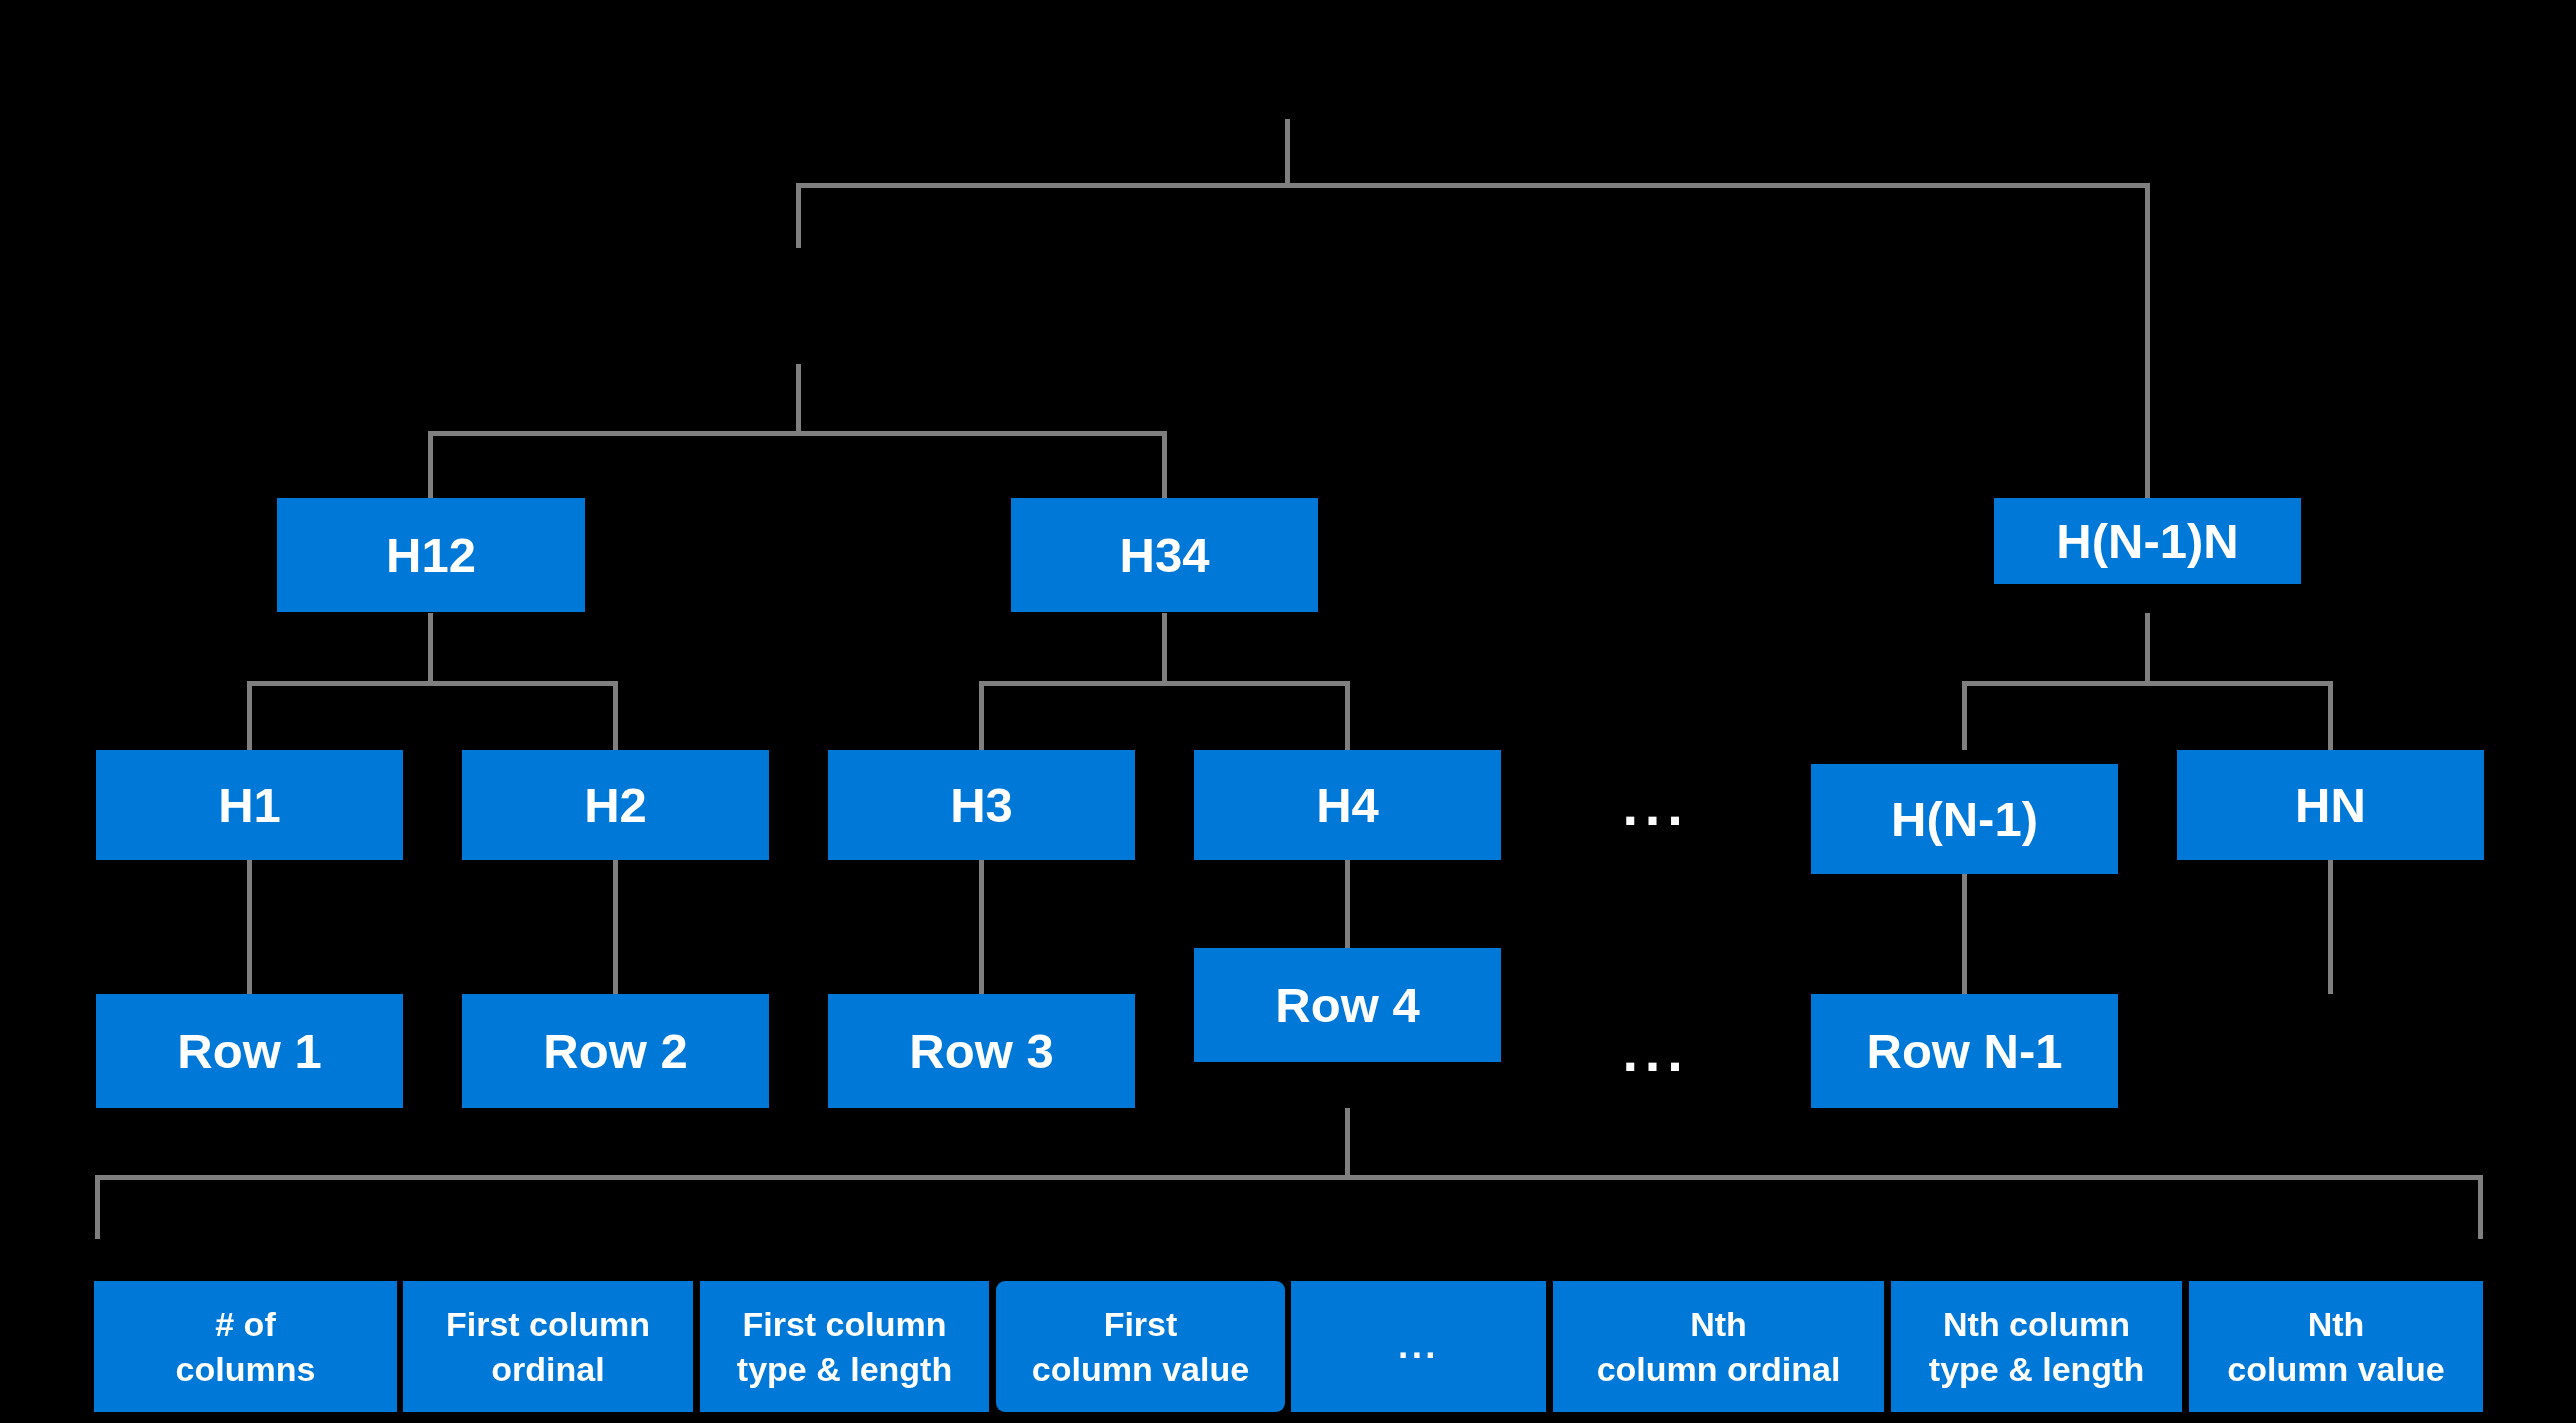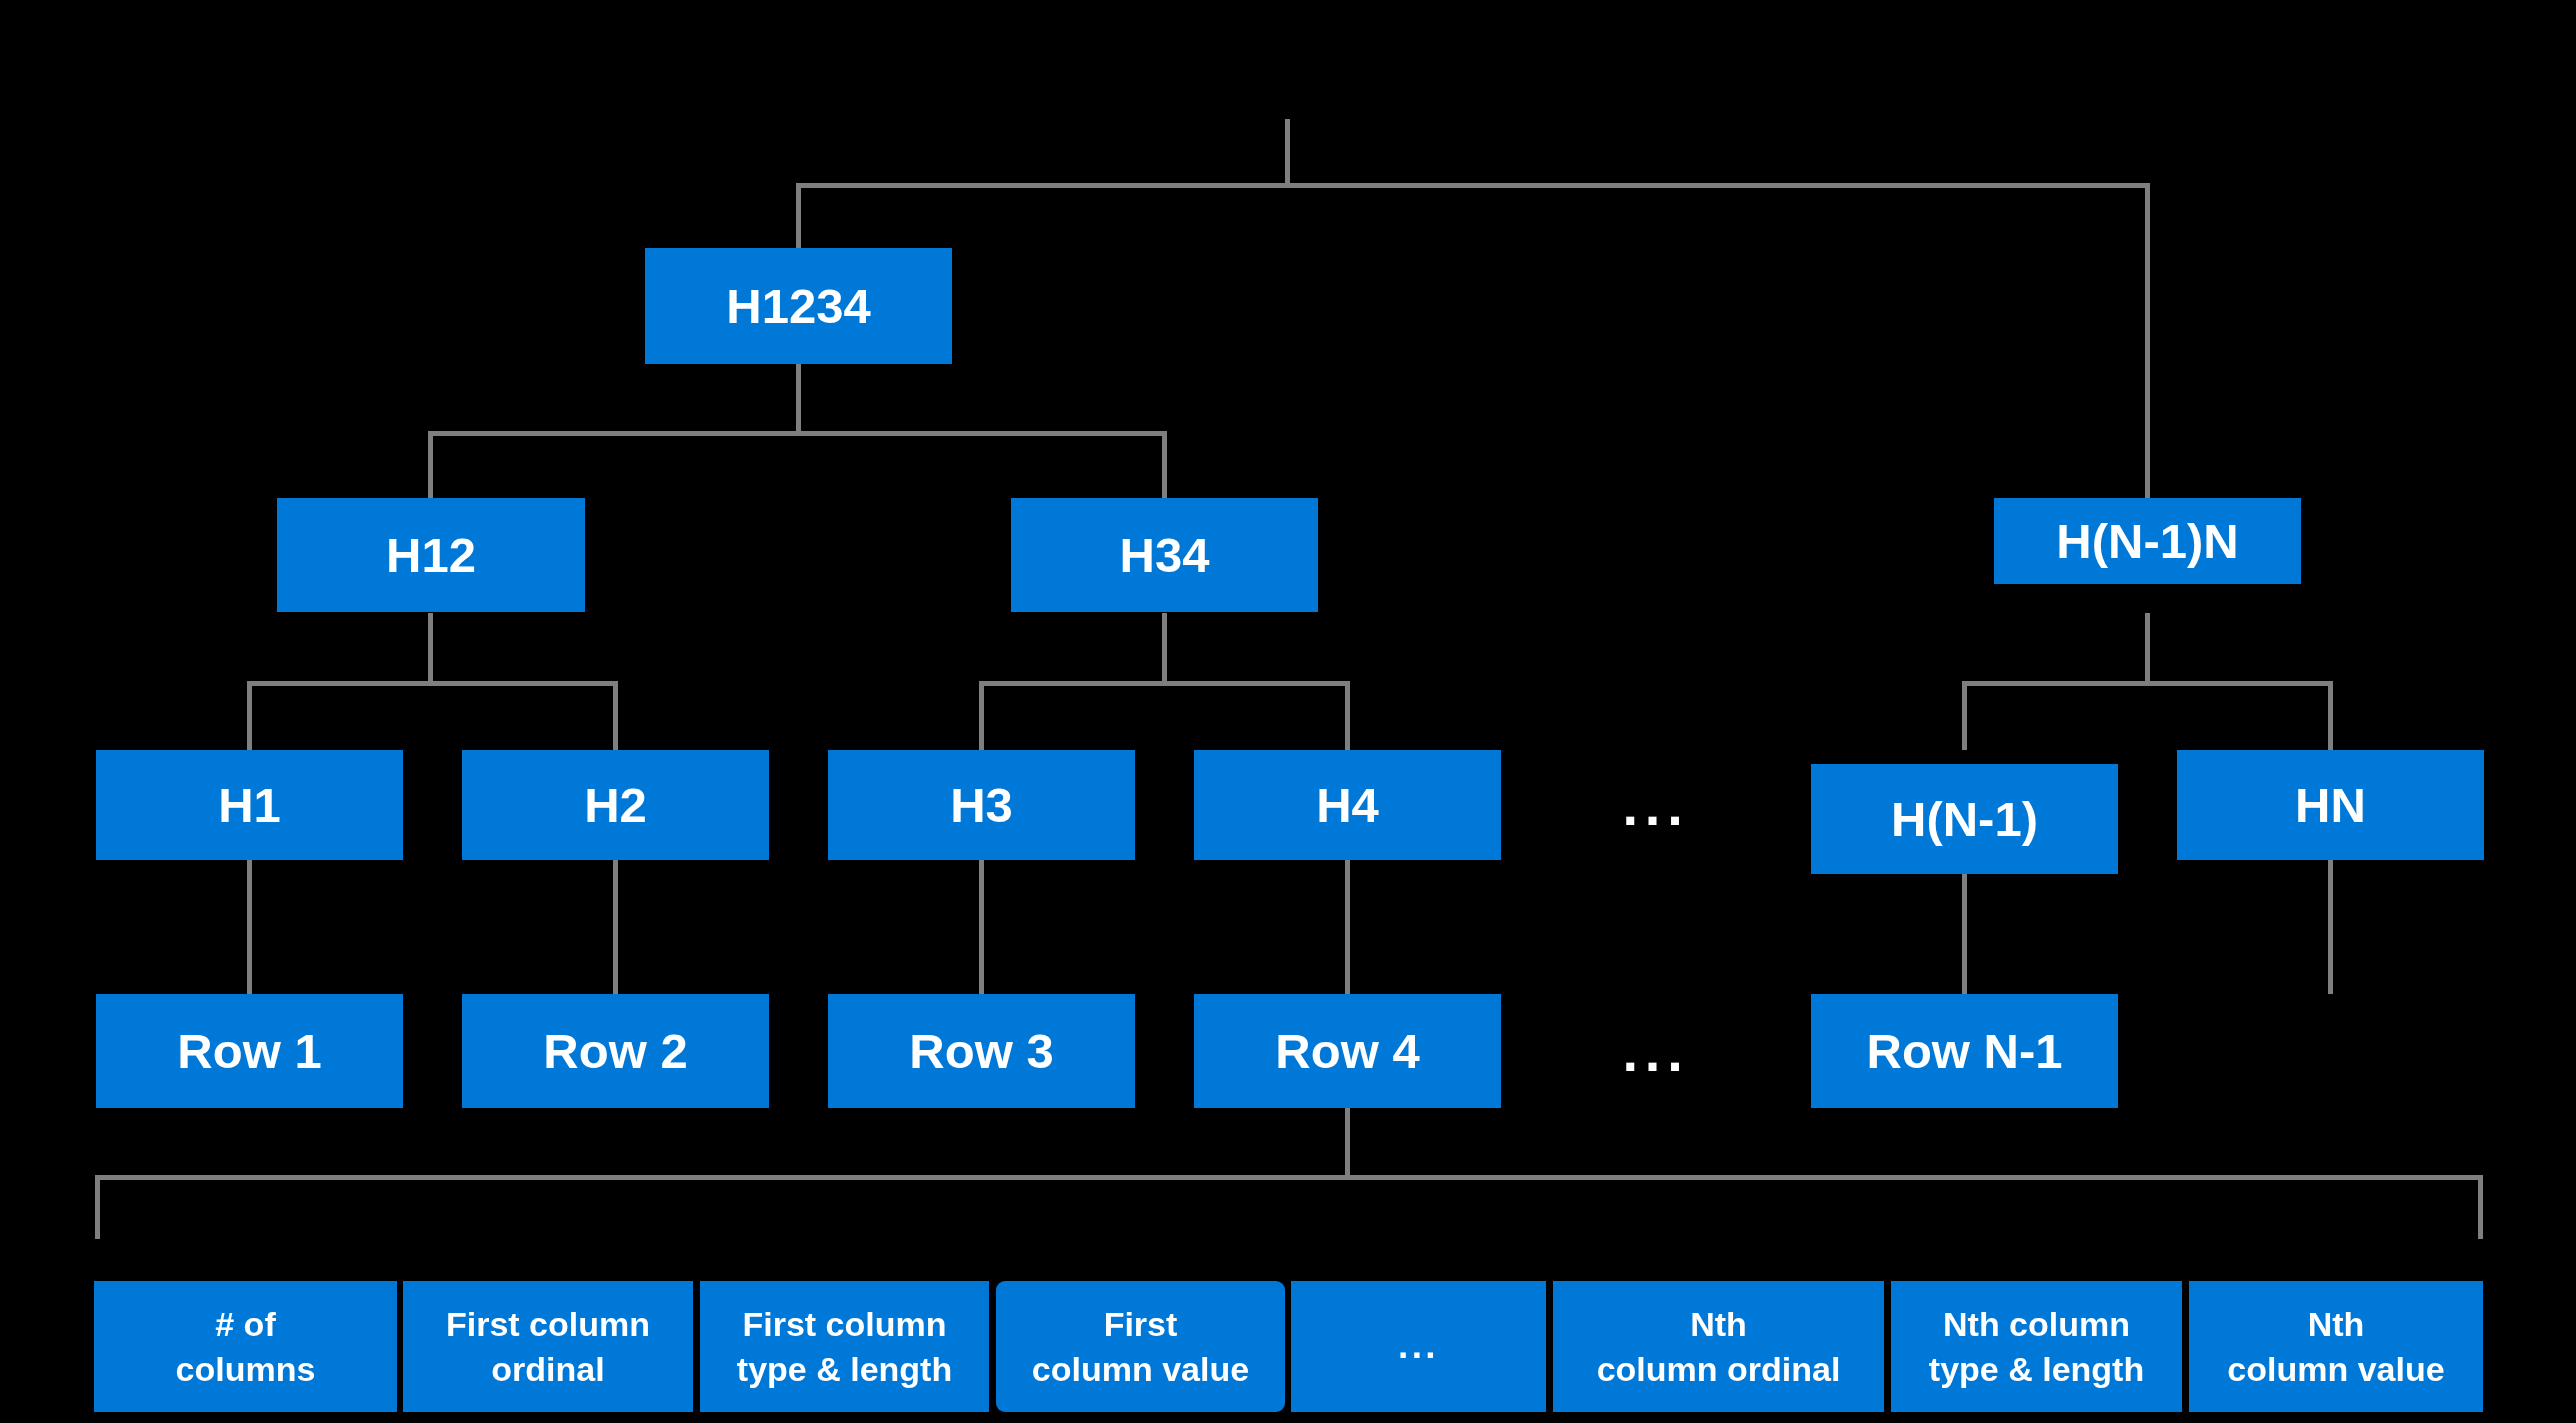--- a/index.html
+++ b/index.html
@@ -55,21 +55,21 @@
   #hn1n  { left:1994px; top:498px; width:307px; height:86px; }
   #h1    { left:96px;  top:750px; width:307px; height:110px; }
   #h2    { left:462px;  top:750px; width:307px; height:110px; }
   #h3    { left:828px;  top:750px; width:307px; height:110px; }
   #h4    { left:1194px; top:750px; width:307px; height:110px; }
   #hn1   { left:1811px; top:750px; width:307px; height:110px;margin-top:14px; }
   #hn    { left:2177px; top:750px; width:307px; height:110px; }
   #row1  { left:96px;  top:994px; width:307px; height:114px; }
   #row2  { left:462px;  top:994px; width:307px; height:114px; }
   #row3  { left:828px;  top:994px; width:307px; height:114px; }
-  #row4  { left:1194px; top:994px; width:307px; height:114px; }
+  #row4  { left:1194px; top:948px; width:307px; height:114px; }
   #rown1 { left:1811px; top:994px; width:307px; height:114px; }
   #rown  { left:2177px; top:994px; width:307px; height:114px; }
   #ell-hash { left:1501px; top:750px;  width:310px; height:110px; }
   #ell-row  { left:1501px; top:994px; width:310px; height:114px; }
 
   
   #c1 { left:94px;  top:1281px; width:303px; height:131px; }
   #c2 { left:403px;  top:1281px; width:290px; height:131px; }
   #c3 { left:700px;  top:1281px; width:289px; height:131px; }
   #c4 { left:996px; top:1281px; width:289px; height:131px;border-radius:9px; }
@@ -139,21 +139,20 @@
   <div class="line" id="ln-l2"></div>
   <div class="line" id="ln-l3"></div>
   <div class="line" id="ln-l4"></div>
   <div class="line" id="ln-l5"></div>
   <div class="line" id="ln-l6"></div>
   <div class="line" id="ln-row4-down"></div>
   <div class="line" id="ln-bracket-h"></div>
   <div class="line" id="ln-bracket-tL"></div>
   <div class="line" id="ln-bracket-tR"></div>
 
-  <div class="node" id="h1234">H1234</div>
   <div class="node" id="h12">H12</div>
   <div class="node" id="h34">H34</div>
   <div class="node" id="hn1n">H(N-1)N</div>
   <div class="node" id="h1">H1</div>
   <div class="node" id="h2">H2</div>
   <div class="node" id="h3">H3</div>
   <div class="node" id="h4">H4</div>
   <div class="node" id="hn1">H(N-1)</div>
   <div class="node" id="hn">HN</div>
   <div class="node" id="row1">Row 1</div>

